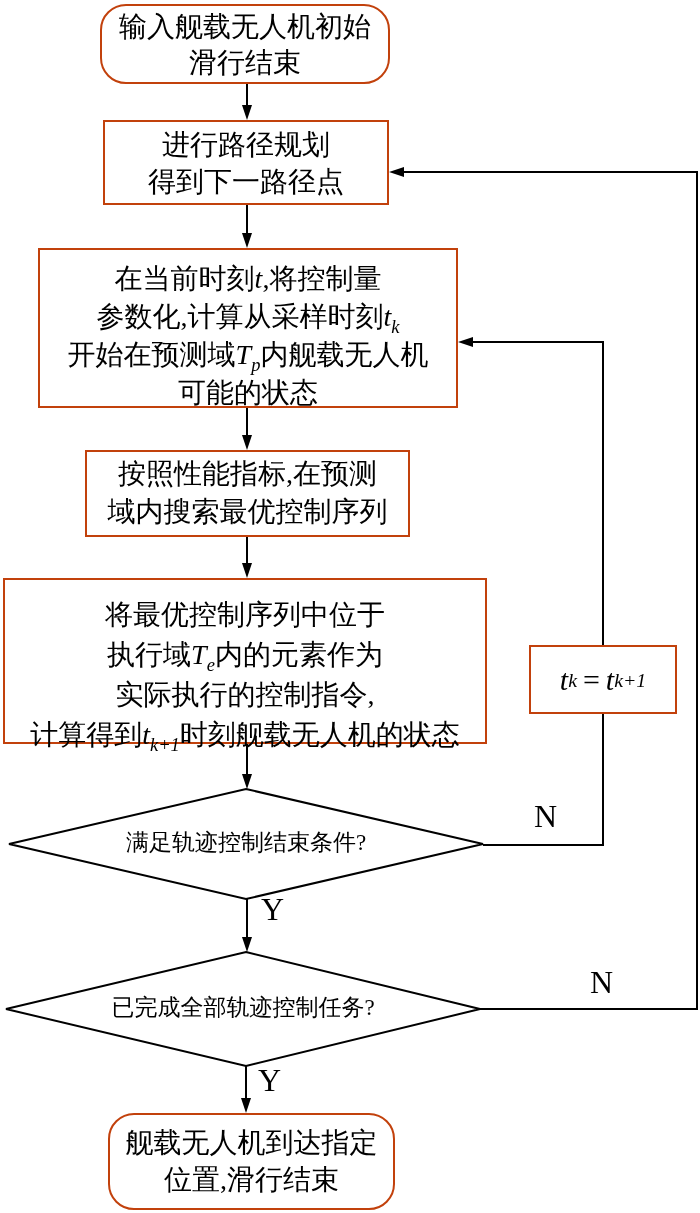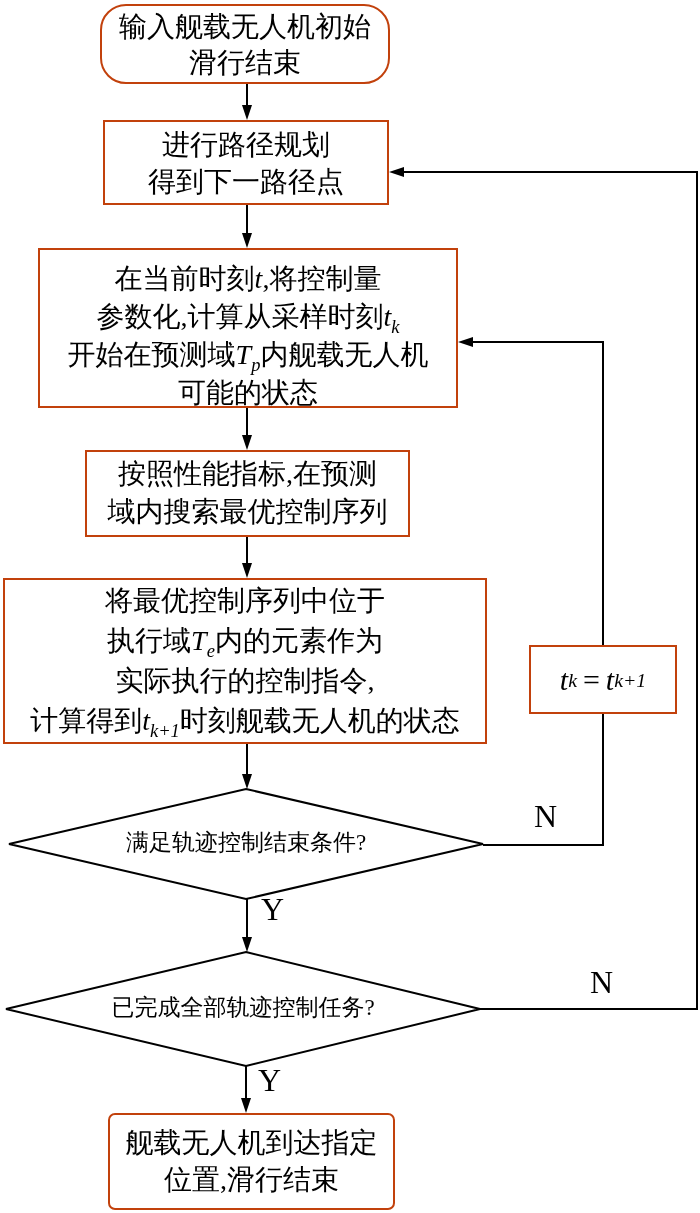--- a/index.html
+++ b/index.html
@@ -24,21 +24,21 @@
   .branch {
     position:absolute; z-index:2; font-size:32px; line-height:32px;
   }
   .formula { font-size:30px; display:flex; align-items:center; justify-content:center; }
   .formula .eq { margin:0 6px; font-style:normal; }
   
   #n-start   { padding-top:3px;  line-height:36px; }
   #n-plan    { padding-top:4px;  line-height:37px; }
   #n-predict { padding-top:10px;  line-height:38px; }
   #n-search  { padding-top:3px;  line-height:38px; }
-  #n-execute { padding-top:1px;  line-height:40px; }
+  #n-execute { padding-top:15px;  line-height:40px; }
   #n-end     { padding-top:9px;  line-height:37px; }
 </style>
 </head>
 <body>
 
 <div id="canvas">
 
   <svg id="wires" width="700" height="1213" viewBox="0 0 700 1213">
     <g stroke="#000" stroke-width="2" fill="none">
       <line x1="247" y1="84" x2="247" y2="106"></line>
@@ -104,18 +104,18 @@
   </div>
 
   <div class="dlabel" style="left:46px;top:827px;width:400px;">满足轨迹控制结束条件?</div>
   <div class="dlabel" style="left:43px;top:992px;width:400px;">已完成全部轨迹控制任务?</div>
 
   <div class="branch" style="left:534px;top:800px;">N</div>
   <div class="branch" style="left:261px;top:893px;">Y</div>
   <div class="branch" style="left:590px;top:966px;">N</div>
   <div class="branch" style="left:258px;top:1064px;">Y</div>
 
-  <div class="node terminator" id="n-end" style="left:108px;top:1113px;width:287px;height:97px;border-radius:7px;">
+  <div class="node terminator" id="n-end" style="left:108px;top:1113px;width:287px;height:97px;">
     <div>舰载无人机到达指定</div>
     <div>位置,滑行结束</div>
   </div>
 
 </div>
 
 </body></html>

